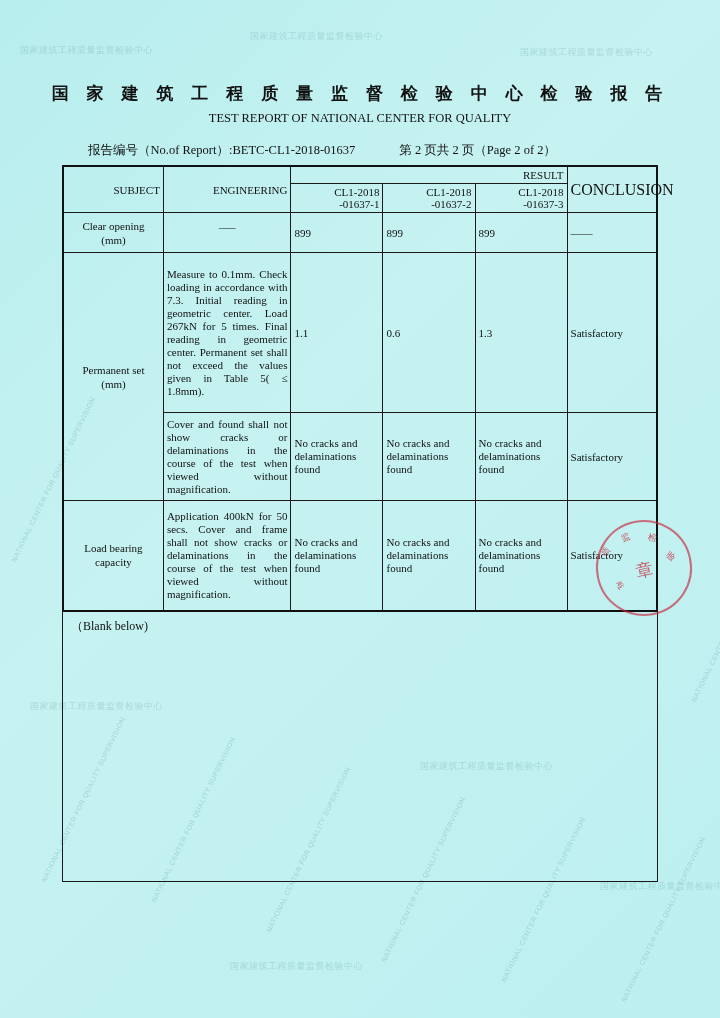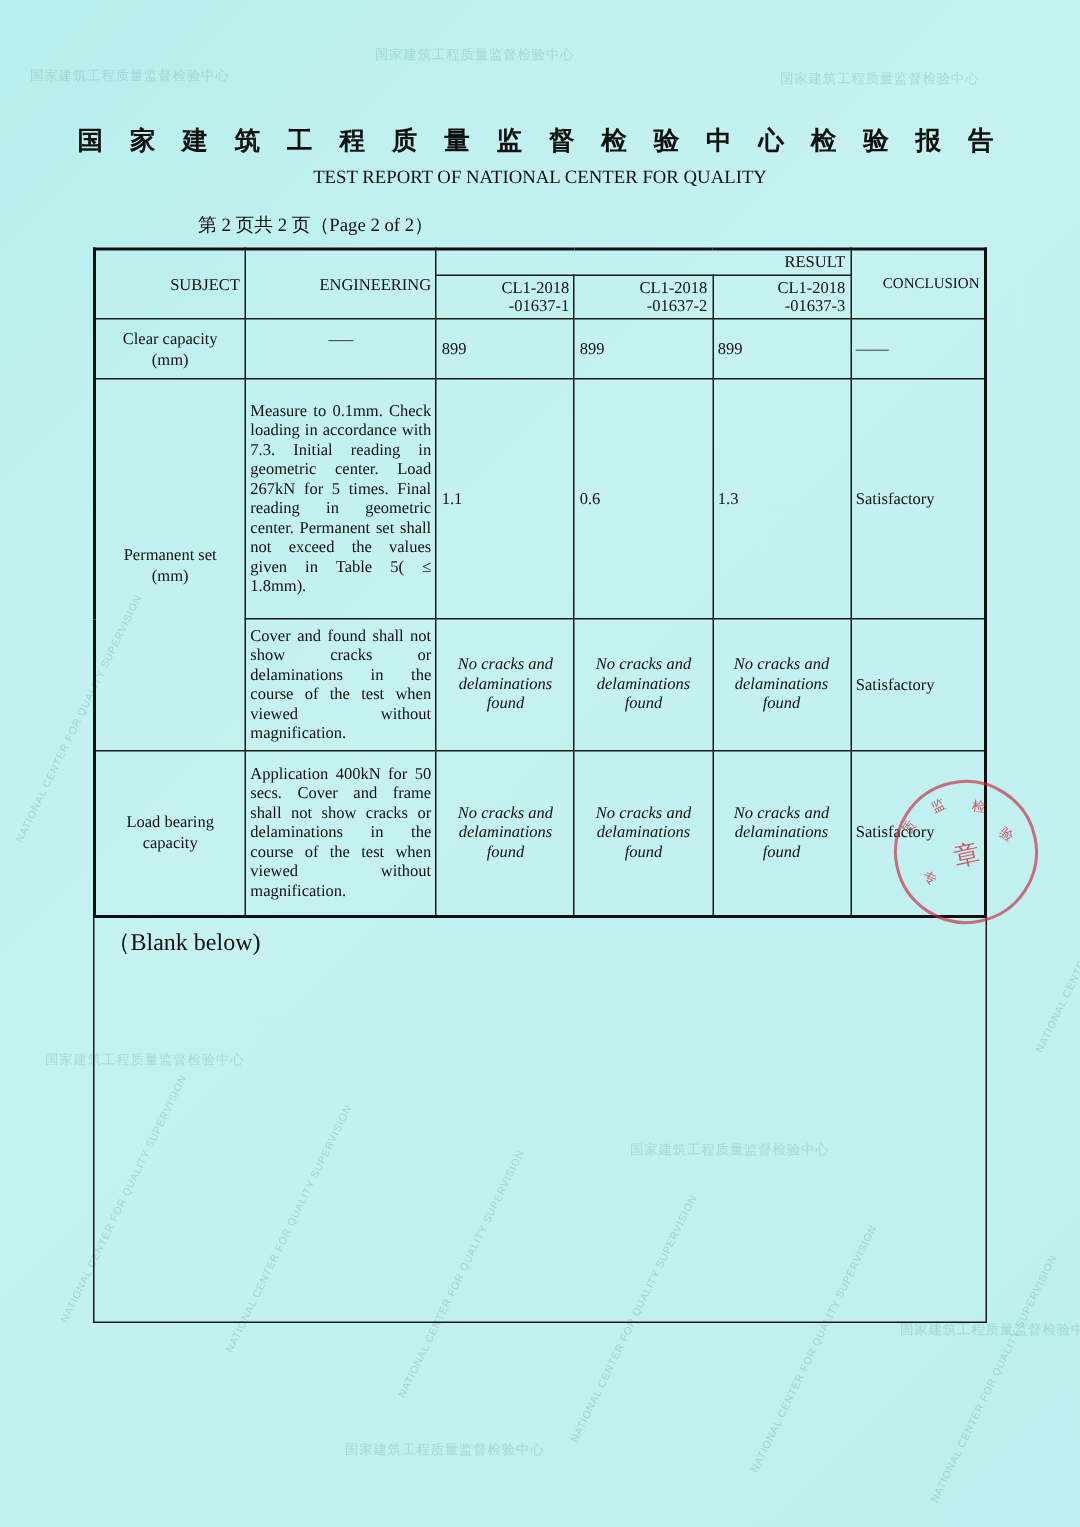--- a/index.html
+++ b/index.html
@@ -111,32 +111,32 @@
     vertical-align: top;
     line-height: 13px;
     font-size: 10.5px;
     padding: 3px 4px;
   }
   .subject {
     text-align: center;
     line-height: 14px;
   }
   .val { text-align: left; font-size: 12px; }
-  .multi { text-align: center; line-height: 13px; font-size: 11px; font-style: italic; }
+  .multi { text-align: left; line-height: 13px; font-size: 11px; }
   .dash { letter-spacing: 0px; }
 
   .blank-box {
     width: 596px;
     margin: 0 auto;
     border: 1px solid #1a1a1a;
     border-top: none;
     height: 270px;
     box-sizing: border-box;
     padding: 6px 8px;
-    font-size: 16px;
+    font-size: 12px;
   }
 
   
   .seal {
     position: absolute;
     left: 596px;
     top: 520px;
     width: 92px;
     height: 92px;
     border: 2px solid rgba(200, 40, 60, 0.65);
@@ -187,53 +187,54 @@
     <div class="wm cn" style="left:230px; top:960px;">国家建筑工程质量监督检验中心</div>
     <div class="wm cn" style="left:600px; top:880px;">国家建筑工程质量监督检验中心</div>
   </div>
 
   <div class="content">
 
     <div class="title-cn">国 家 建 筑 工 程 质 量 监 督 检 验 中 心 检 验 报 告</div>
     <div class="title-en">TEST REPORT OF NATIONAL CENTER FOR QUALITY</div>
 
     <div class="report-line">
+      <span class="report-no">报告编号（No.of Report）:BETC-CL1-2018-01637</span>
       <span class="page-no">第 2 页共 2 页（Page 2 of 2）</span>
     </div>
 
     <table class="main outer">
       <colgroup>
         <col style="width:96px">
         <col style="width:122px">
         <col style="width:88px">
         <col style="width:88px">
         <col style="width:88px">
         <col style="width:86px">
       </colgroup>
       <tbody>
         <tr>
           <th class="hdr" rowspan="3">SUBJECT</th>
           <th class="hdr" rowspan="3">ENGINEERING</th>
           <th class="hdr" colspan="3">RESULT</th>
-          <th class="hdr" rowspan="3" style="font-size:10px">CONCLUSION</th>
+          <th class="hdr" rowspan="3" style="font-size:16px">CONCLUSION</th>
         </tr>
         <tr>
           <th class="hdr" style="border-bottom:none;padding-bottom:0">CL1-2018</th>
           <th class="hdr" style="border-bottom:none;padding-bottom:0">CL1-2018</th>
           <th class="hdr" style="border-bottom:none;padding-bottom:0">CL1-2018</th>
         </tr>
         <tr>
           <th class="hdr" style="border-top:none;padding-top:0">-01637-1</th>
           <th class="hdr" style="border-top:none;padding-top:0">-01637-2</th>
           <th class="hdr" style="border-top:none;padding-top:0">-01637-3</th>
         </tr>
 
         <tr style="height:40px">
           <td class="subject">
-            <div>Clear capacity</div>
+            <div>Clear opening</div>
             <div>(mm)</div>
           </td>
           <td class="c-center" style="vertical-align:top;padding-top:4px">___</td>
           <td class="val">899</td>
           <td class="val">899</td>
           <td class="val">899</td>
           <td class="val dash">——</td>
         </tr>
 
         <tr style="height:160px">

